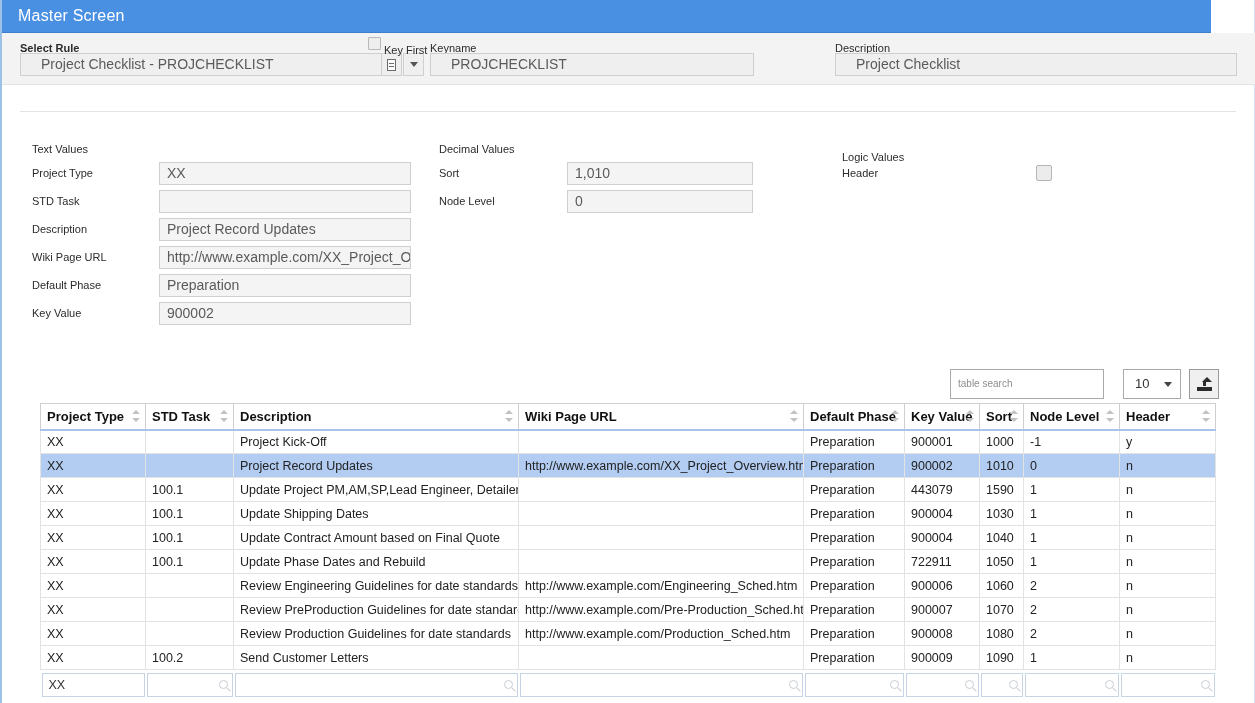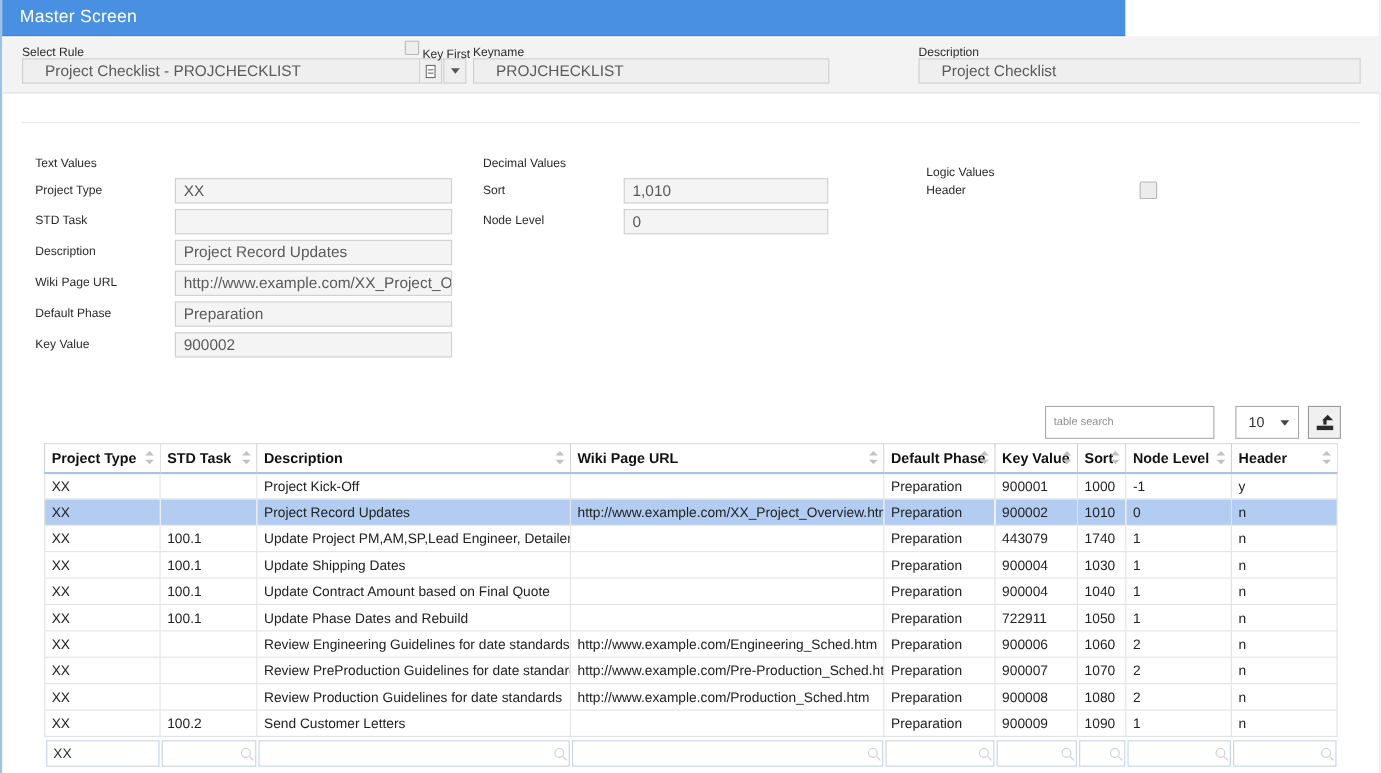--- a/index.html
+++ b/index.html
@@ -14,21 +14,21 @@
     position: relative;
     width: 1255px; height: 703px;
     background: #ffffff;
     border-left: 2px solid #9cc2e8;
     border-right: 1px solid #d7e3f2;
   }
 
   
   .titlebar {
     position: absolute; left: 0; top: 0;
-    width: 1021px; height: 33px;
+    width: 1209px; height: 33px;
     background: #4a90e2;
     border-bottom: 1px solid #3d7fcc;
   }
   .titlebar .title {
     position: absolute; left: 16px; top: 7px;
     color: #ffffff;
     font-size: 16px;
     letter-spacing: 0.2px;
   }
 
@@ -53,21 +53,21 @@
     color: #5a5a5a;
     padding: 0 20px;
     height: 23px;
     line-height: 21px;
     font-family: "Liberation Sans", sans-serif;
     white-space: nowrap;
     overflow: hidden;
   }
 
   
-  #selectRuleLabel { left: 18px; top: 42px; }
+  #selectRuleLabel { left: 18px; top: 42px; font-weight: bold; }
   #selectRuleInput {
     left: 18px; top: 53px; width: 362px;
   }
   .combo-btn {
     position: absolute;
     top: 53px;
     height: 23px;
     background: #efefef;
     border: 1px solid #cfcfcf;
     border-left: none;
@@ -438,21 +438,21 @@
             <td>0</td>
             <td>n</td>
           </tr>
           <tr>
             <td>XX</td>
             <td>100.1</td>
             <td>Update Project PM,AM,SP,Lead Engineer, Detailer</td>
             <td></td>
             <td>Preparation</td>
             <td>443079</td>
-            <td>1740</td>
+            <td>1590</td>
             <td>1</td>
             <td>n</td>
           </tr>
           <tr>
             <td>XX</td>
             <td>100.1</td>
             <td>Update Shipping Dates</td>
             <td></td>
             <td>Preparation</td>
             <td>900004</td>

